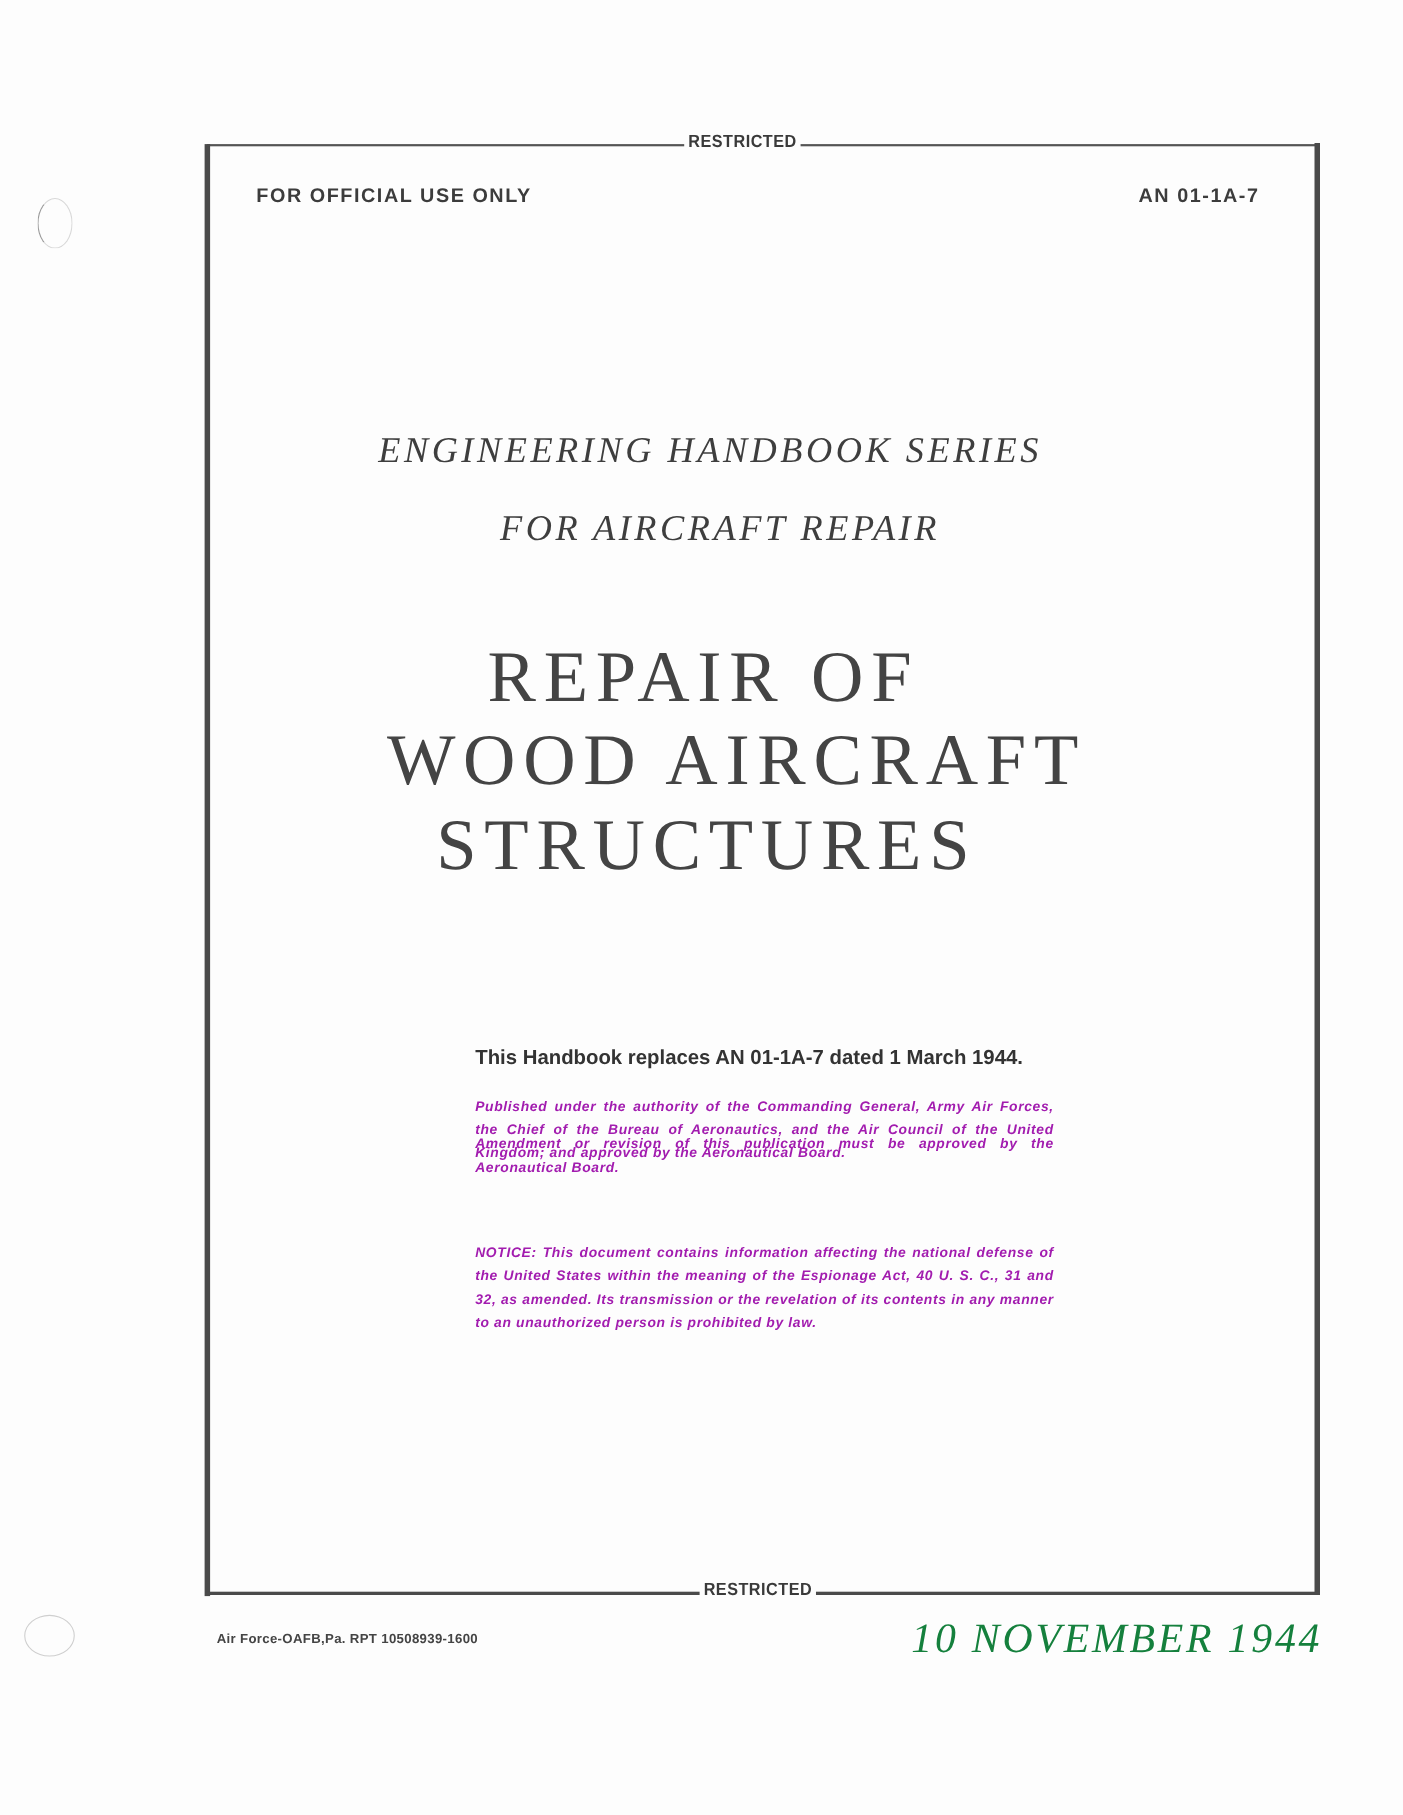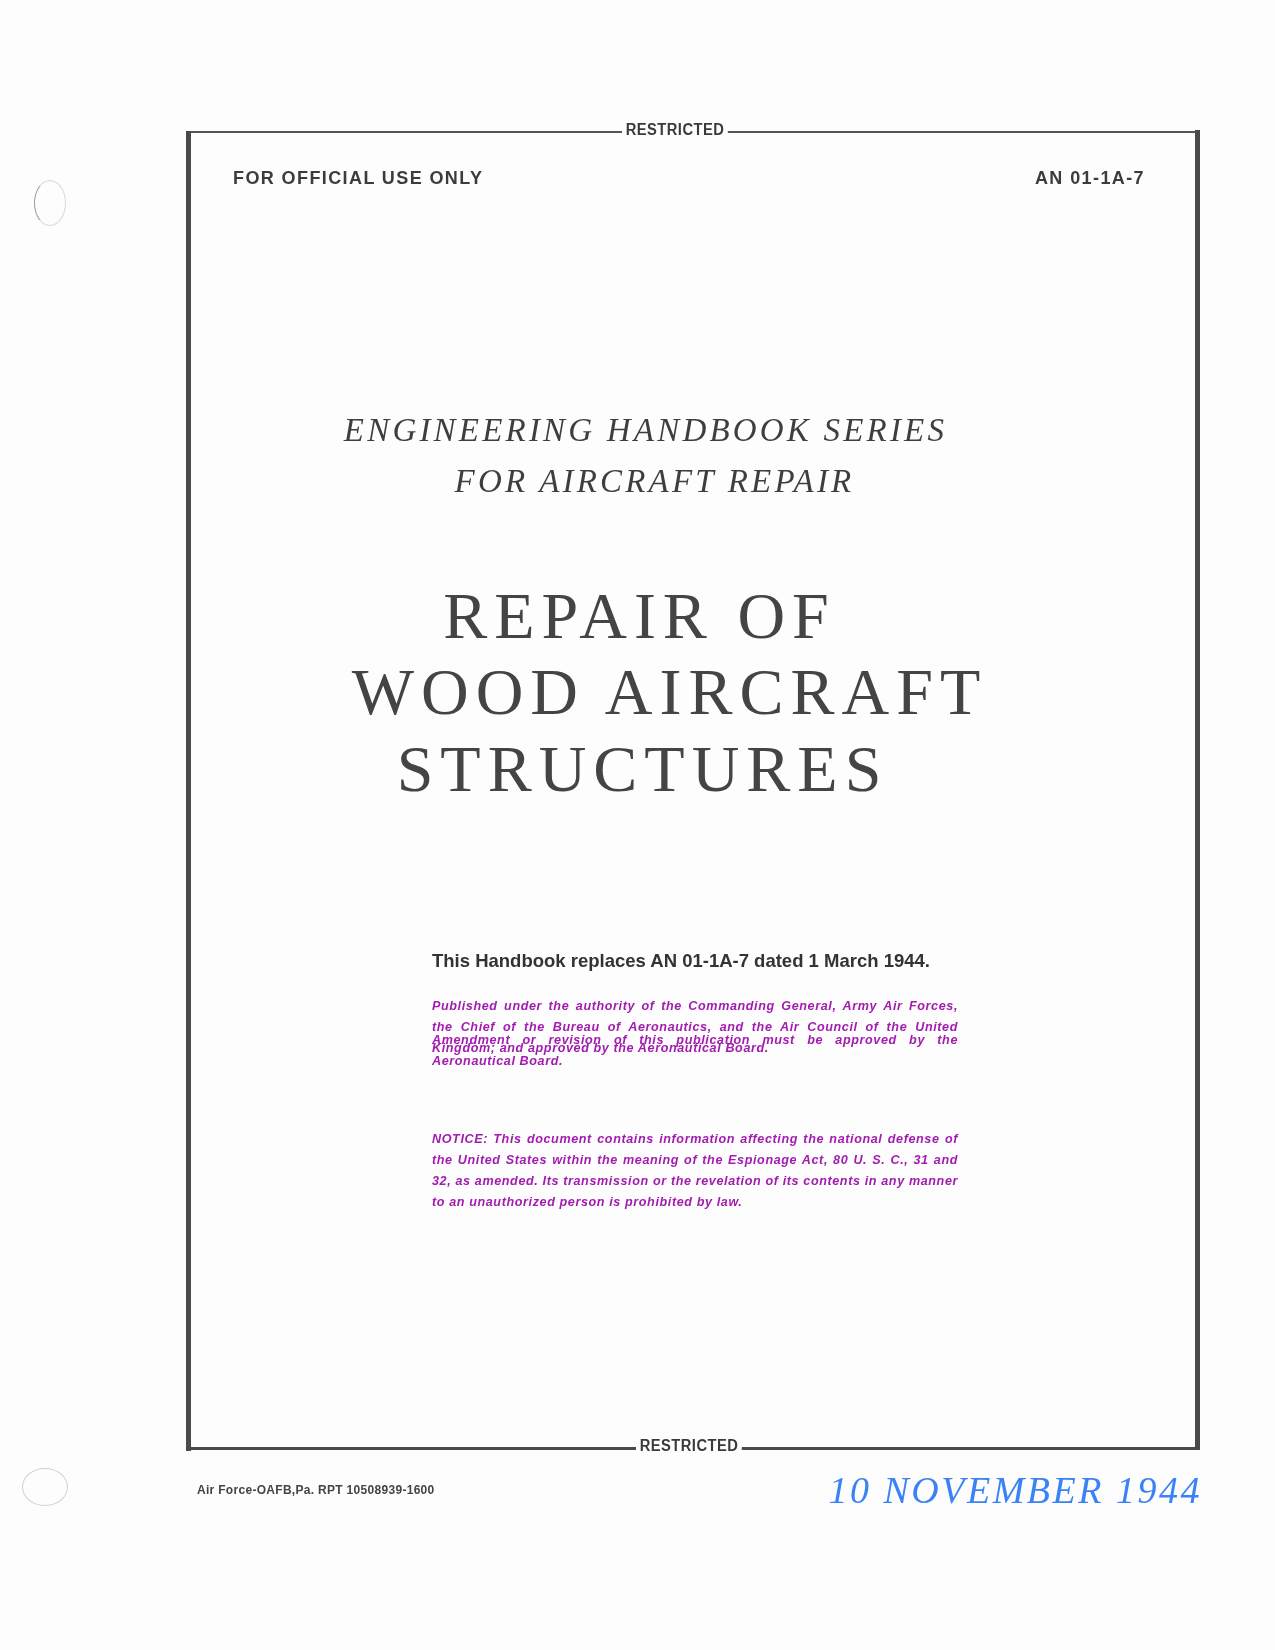--- a/index.html
+++ b/index.html
@@ -37,21 +37,21 @@
     position:absolute; top:168px; font-family:"Liberation Sans", sans-serif; font-weight:bold;
     font-size:18px; letter-spacing:1.4px; color:#3c3c3c;
   }
   .hdr.left { left:233px; }
   .hdr.right { right:130px; }
   .series {
     position:absolute; left:0; width:1275px; text-align:center;
     font-family:"Liberation Serif", serif; font-style:italic; font-size:33px;
     letter-spacing:3.2px; color:#3e3e3e;
   }
-  .series.l1 { top:412px; padding-left:16px; box-sizing:border-box; }
+  .series.l1 { top:392px; padding-left:16px; box-sizing:border-box; }
   .series.l2 { top:463px; padding-left:34px; box-sizing:border-box; }
   .title {
     position:absolute; left:0; width:1275px; text-align:center;
     font-family:"Liberation Serif", serif; font-size:66px; letter-spacing:7px; color:#444;
   }
   .title.l1 { top:578px; padding-left:4px; box-sizing:border-box; }
   .title.l2 { top:654px; padding-left:64px; box-sizing:border-box; }
   .title.l3 { top:731px; padding-left:10px; box-sizing:border-box; }
   .replaces {
     position:absolute; left:432px; top:950px; font-family:"Liberation Sans", sans-serif;
@@ -64,21 +64,21 @@
   }
   .para.p1 { top:996px; }
   .para.p2 { top:1030px; }
   .para.p3 { top:1129px; }
   .footer-code {
     position:absolute; left:197px; top:1483px; font-family:"Liberation Sans", sans-serif;
     font-weight:bold; font-size:12px; color:#444; letter-spacing:0.3px;text-align:center;
   }
   .footer-date {
     position:absolute; right:73px; top:1468px; font-family:"Liberation Serif", serif;
-    font-style:italic; font-size:38px; letter-spacing:2.5px; color:#3b82f6;
+    font-style:italic; font-size:38px; letter-spacing:2.5px; color:#15803d;
   }
 </style>
 </head>
 <body>
 
 <div class="hole h1"></div>
 <div class="hole h2"></div>
 
 <div class="frame-top"></div>
 <div class="frame-left"></div>
@@ -94,16 +94,16 @@
 <div class="series l1">ENGINEERING HANDBOOK SERIES</div>
 <div class="series l2">FOR AIRCRAFT REPAIR</div>
 
 <div class="title l1">REPAIR OF</div>
 <div class="title l2">WOOD AIRCRAFT</div>
 <div class="title l3">STRUCTURES</div>
 
 <div class="replaces">This Handbook replaces AN 01-1A-7 dated 1 March 1944.</div>
 <div class="para p1">Published under the authority of the Commanding General, Army Air Forces, the Chief of the Bureau of Aeronautics, and the Air Council of the United Kingdom; and approved by the Aeronautical Board.</div>
 <div class="para p2">Amendment or revision of this publication must be approved by the Aeronautical Board.</div>
-<div class="para p3">NOTICE: This document contains information affecting the national defense of the United States within the meaning of the Espionage Act, 80 U. S. C., 31 and 32, as amended. Its transmission or the revelation of its contents in any manner to an unauthorized person is prohibited by law.</div>
+<div class="para p3">NOTICE: This document contains information affecting the national defense of the United States within the meaning of the Espionage Act, 40 U. S. C., 31 and 32, as amended. Its transmission or the revelation of its contents in any manner to an unauthorized person is prohibited by law.</div>
 
 <div class="footer-code">Air Force-OAFB,Pa. RPT 10508939-1600</div>
 <div class="footer-date">10 NOVEMBER 1944</div>
 
 </body></html>

